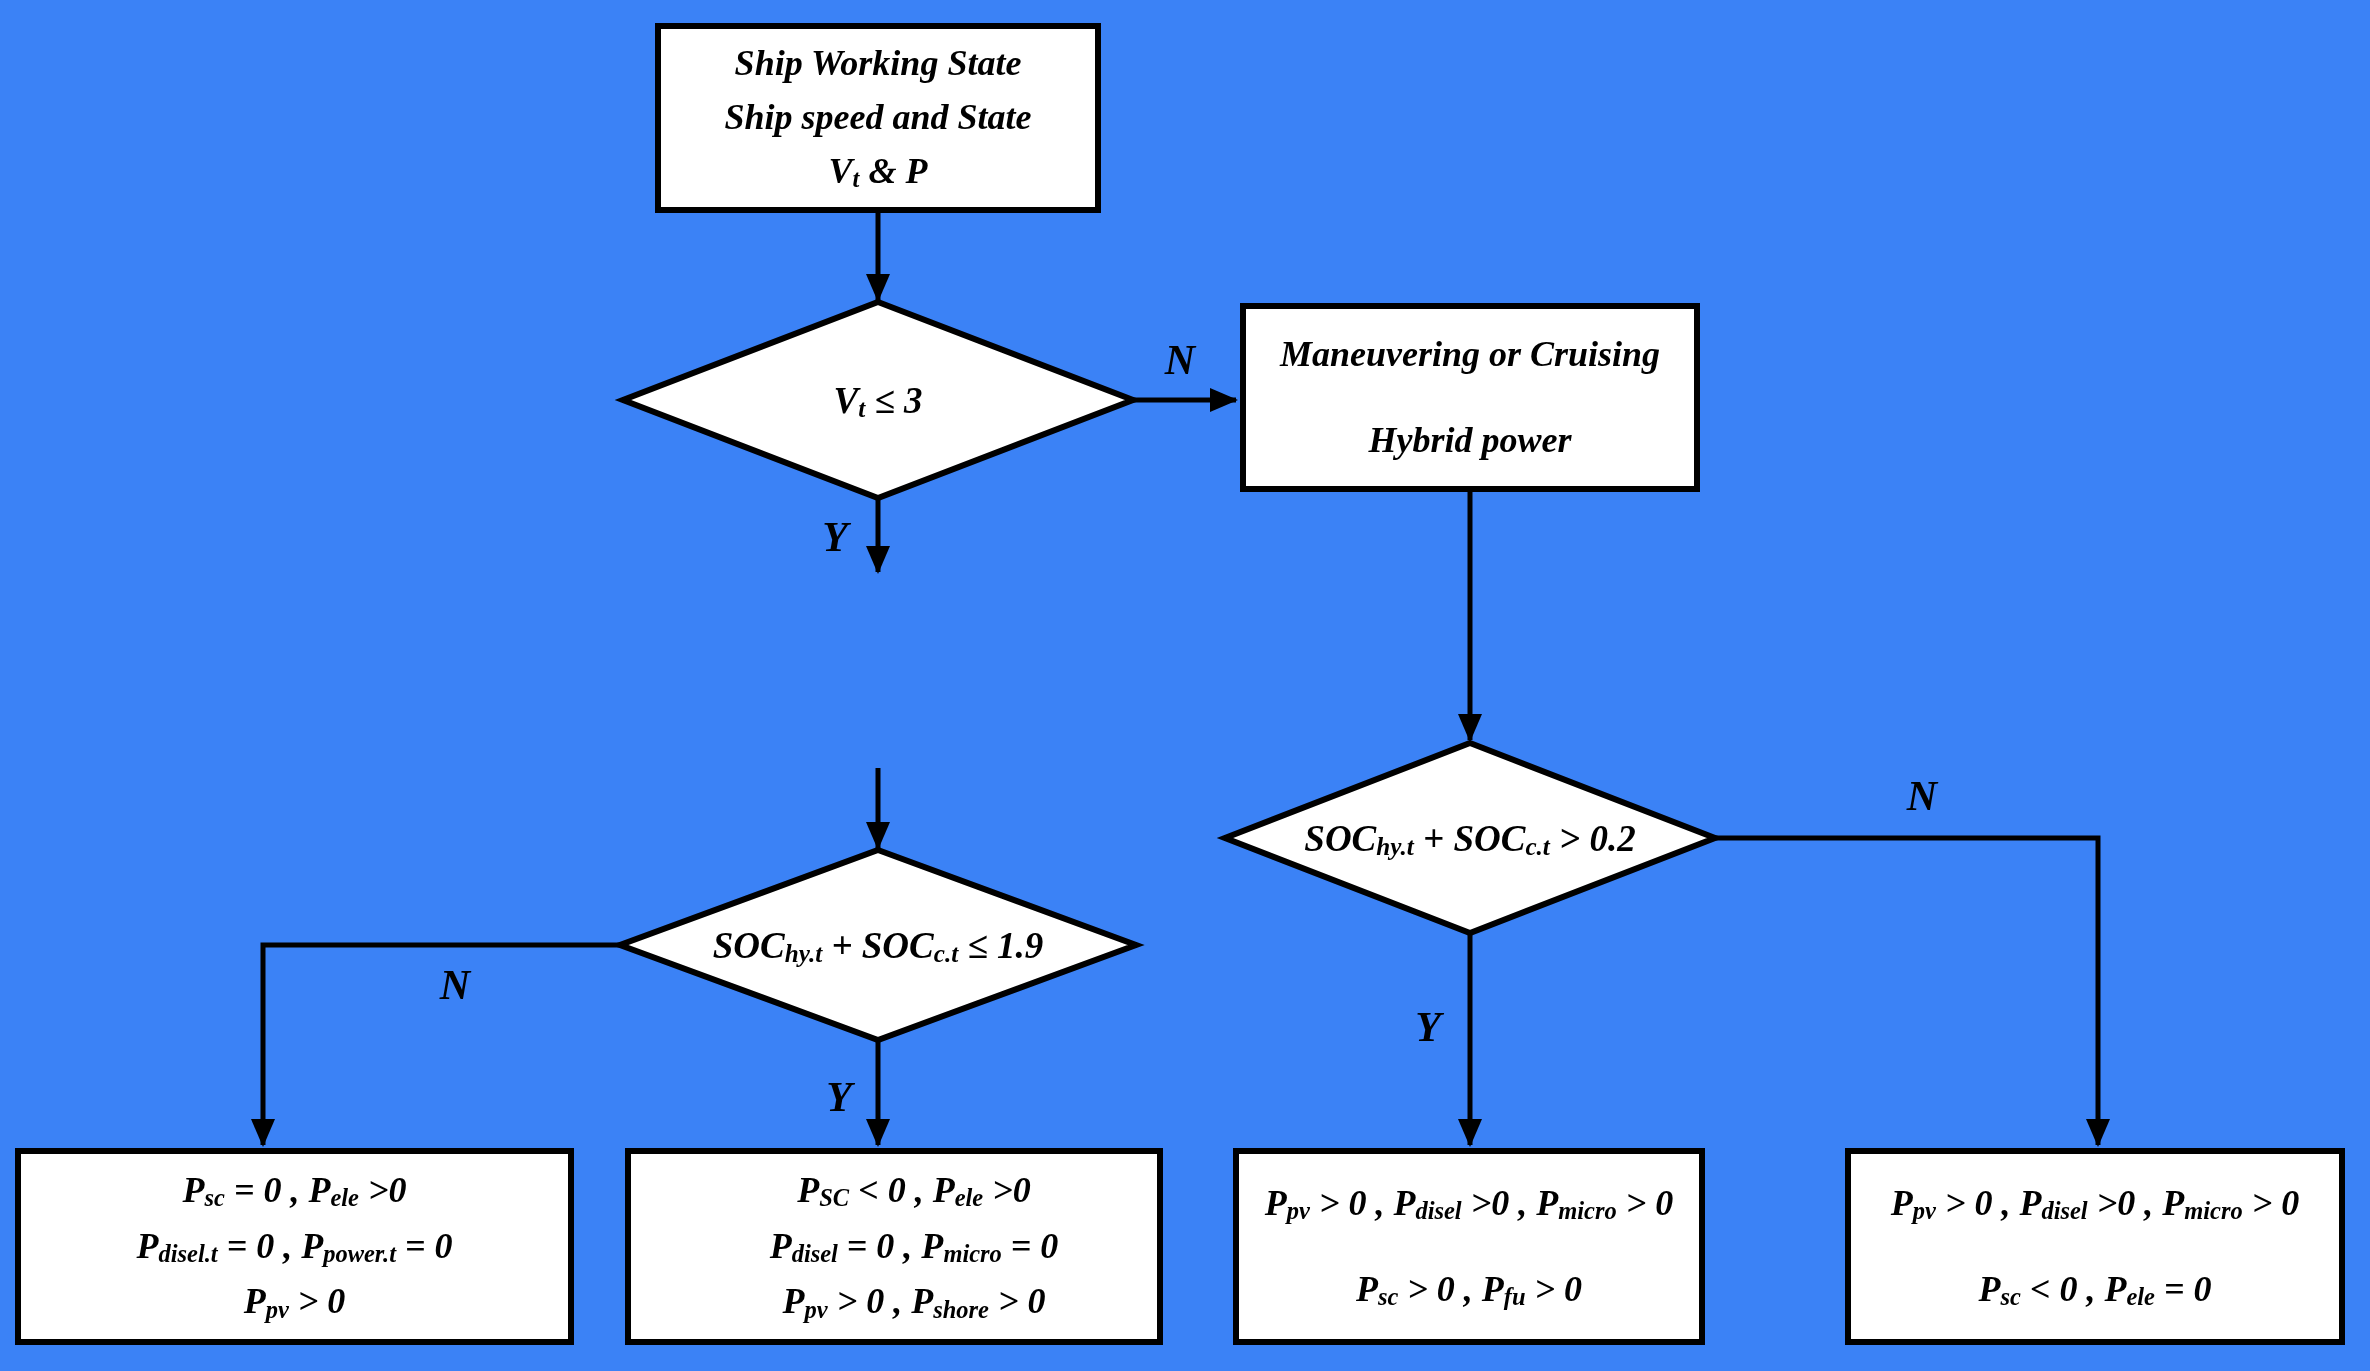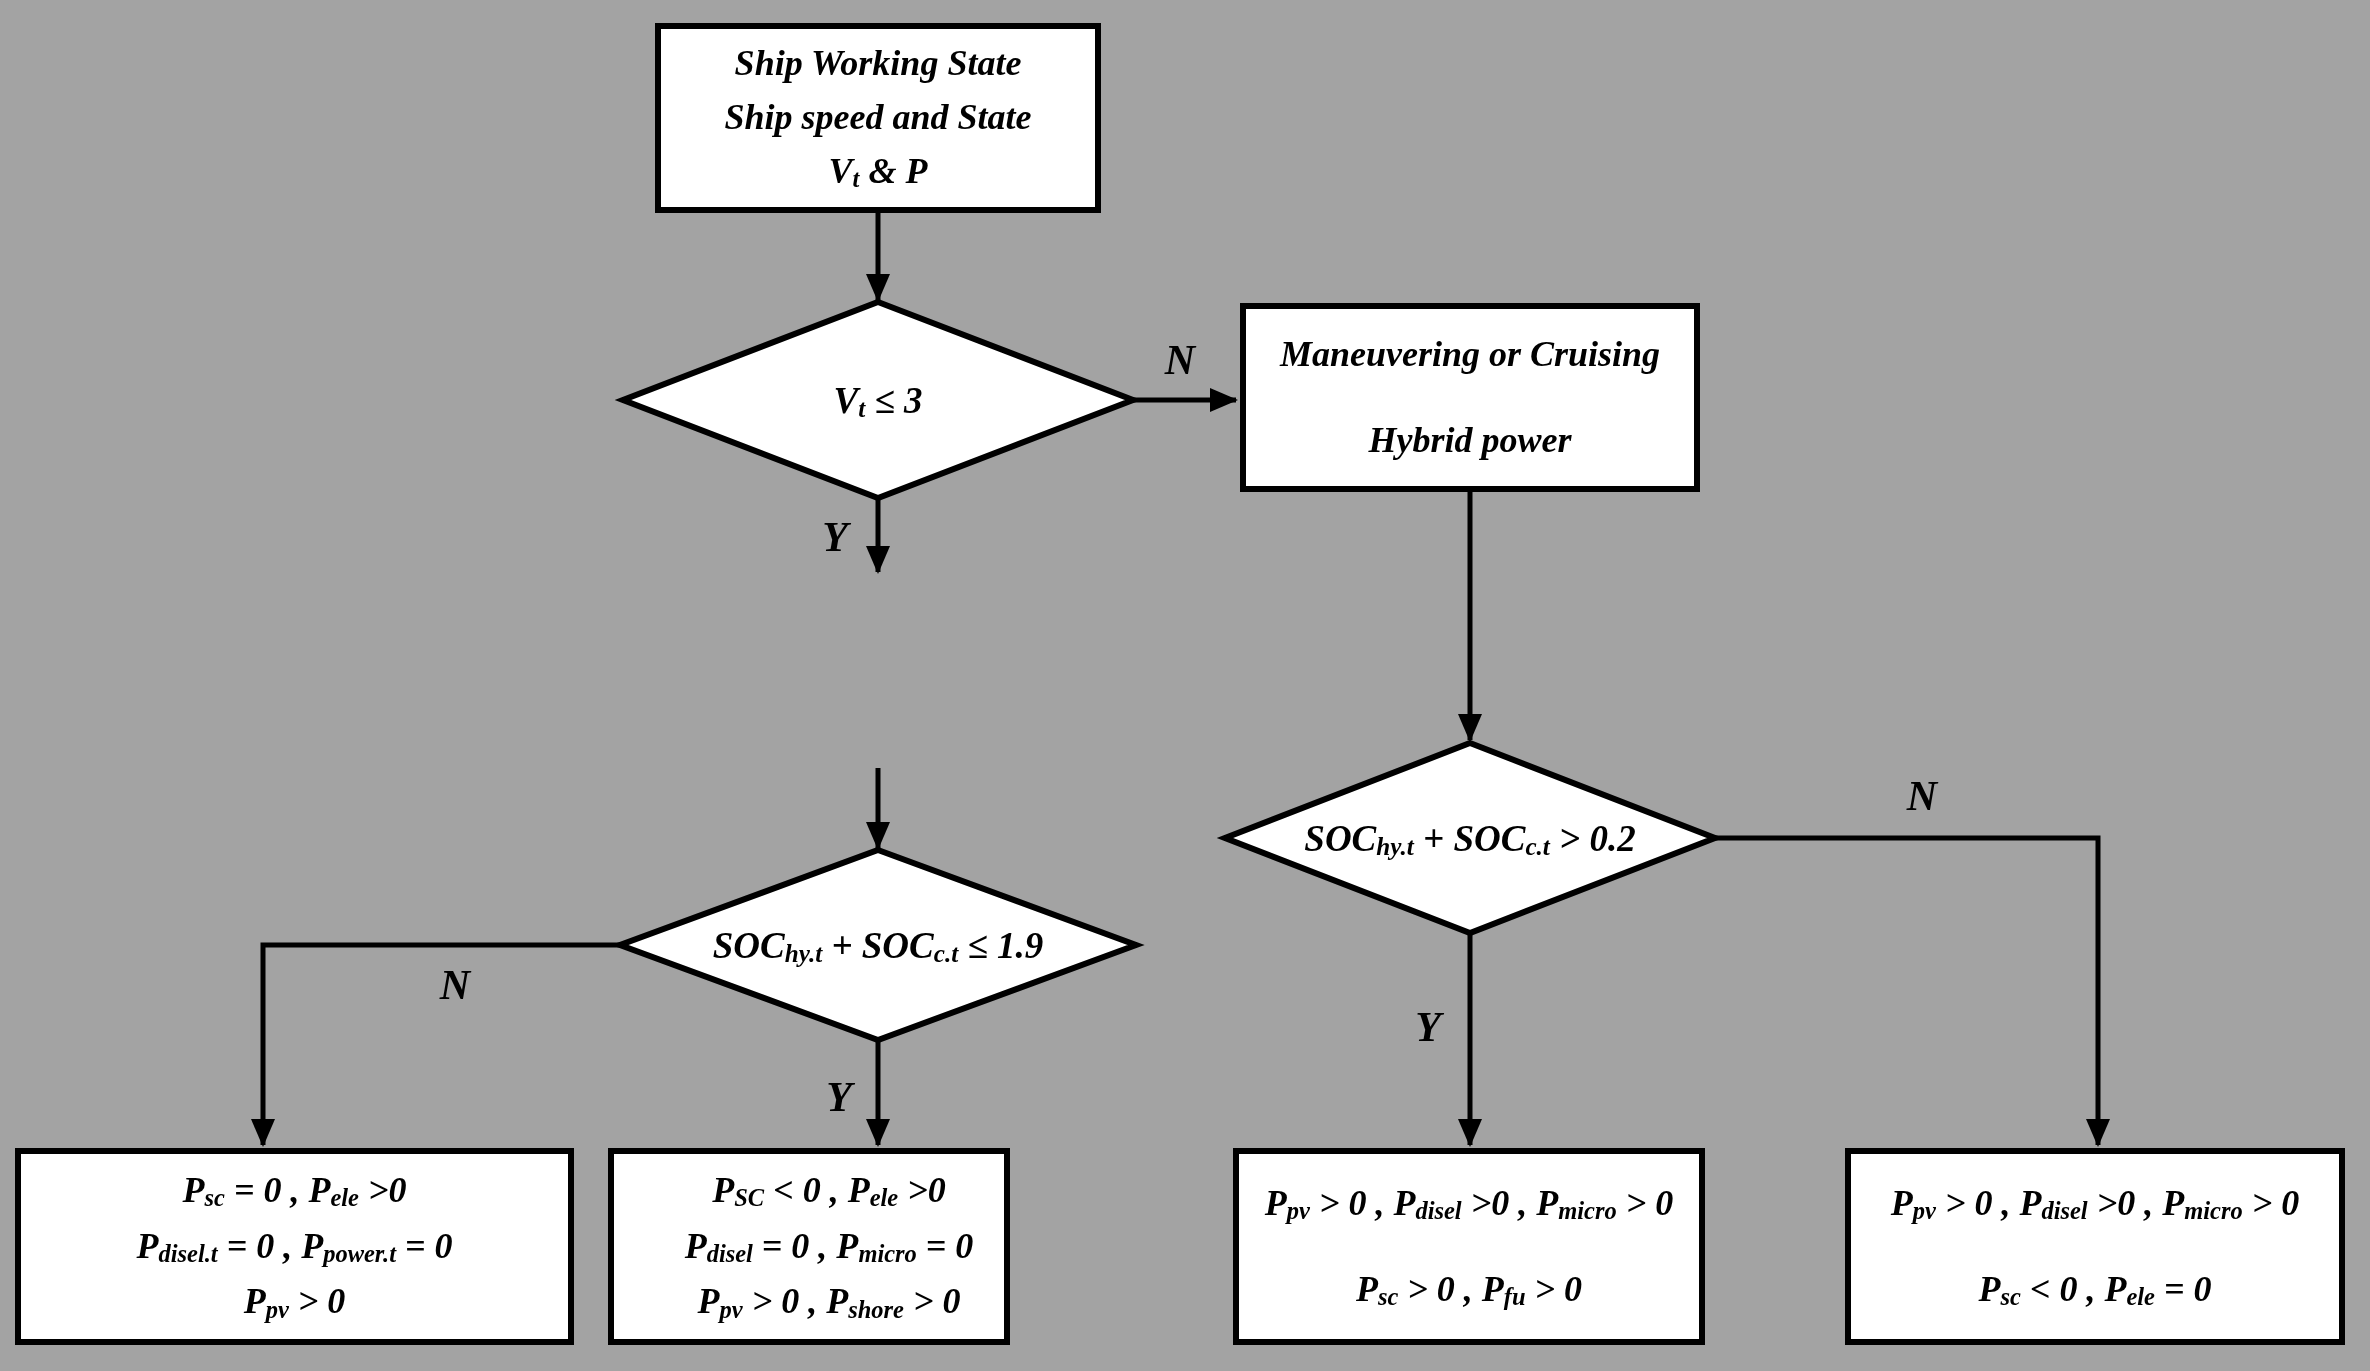--- a/index.html
+++ b/index.html
@@ -1,20 +1,20 @@
 <!DOCTYPE html>
 <html><head>
 <meta charset="utf-8">
 <style>
   html, body { margin: 0; padding: 0; background: #ffffff; }
   .stage {
     position: relative;
     width: 2370px;
     height: 1371px;
-    background: #a3a3a3;
+    background: #3b82f6;
     font-family: "Liberation Serif", serif;
     color: #000000;
     overflow: hidden;
   }
   .wires {
     position: absolute;
     left: 0; top: 0;
     width: 2370px; height: 1371px;
   }
   .box {
@@ -108,21 +108,21 @@
     <p>Hybrid power</p>
   </div>
 
 
   <div class="box" style="left:15px; top:1148px; width:559px; height:197px;">
     <p><span>P</span><span class="sub">sc</span><span> = 0 , P</span><span class="sub">ele</span><span> &gt;0</span></p>
     <p><span>P</span><span class="sub">disel.t</span><span> = 0 , P</span><span class="sub">power.t</span><span> = 0</span></p>
     <p><span>P</span><span class="sub">pv</span><span> &gt; 0</span></p>
   </div>
 
-  <div class="box" style="left:608px; top:1148px; width:402px; height:197px;padding-left:40px;">
+  <div class="box" style="left:625px; top:1148px; width:538px; height:197px;padding-left:40px;">
     <p><span>P</span><span class="sub">SC</span><span> &lt; 0 , P</span><span class="sub">ele</span><span> &gt;0</span></p>
     <p><span>P</span><span class="sub">disel</span><span> = 0 , P</span><span class="sub">micro</span><span> = 0</span></p>
     <p><span>P</span><span class="sub">pv</span><span> &gt; 0 , P</span><span class="sub">shore</span><span> &gt; 0</span></p>
   </div>
 
   <div class="box two-line" style="left:1233px; top:1148px; width:472px; height:197px;">
     <p><span>P</span><span class="sub">pv</span><span> &gt; 0 , P</span><span class="sub">disel</span><span> &gt;0 , P</span><span class="sub">micro</span><span> &gt; 0</span></p>
     <p><span>P</span><span class="sub">sc</span><span> &gt; 0 ,  P</span><span class="sub">fu</span><span> &gt; 0</span></p>
   </div>
 

